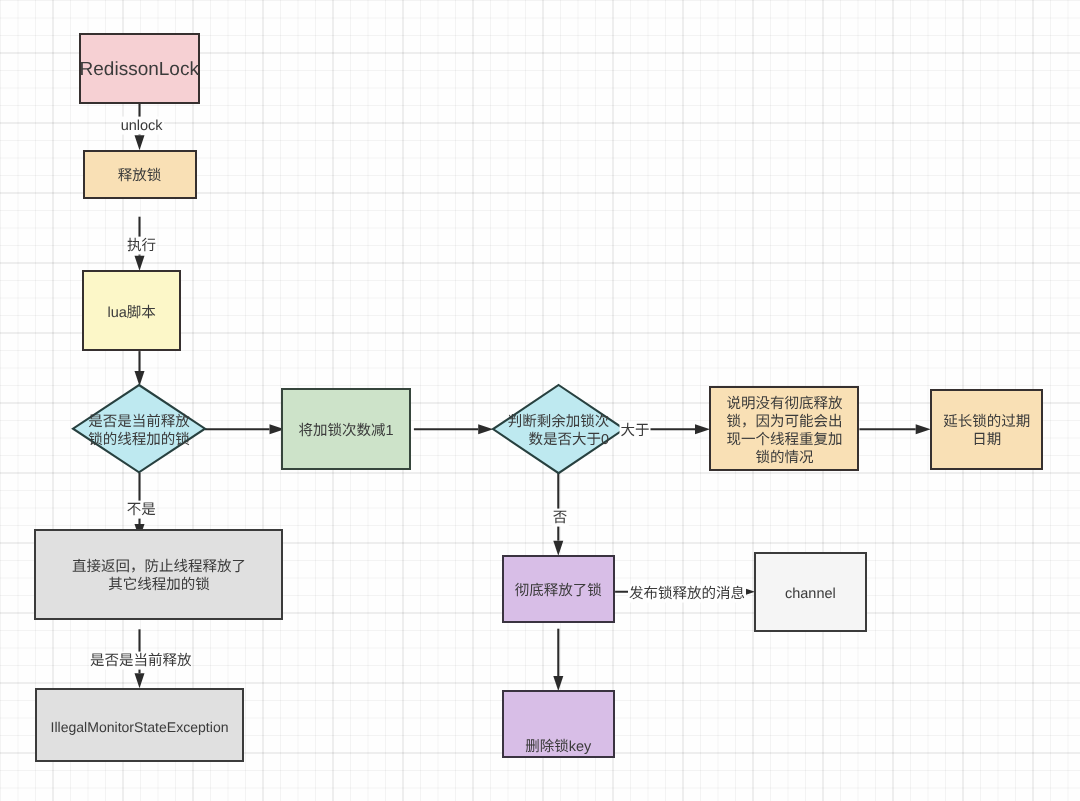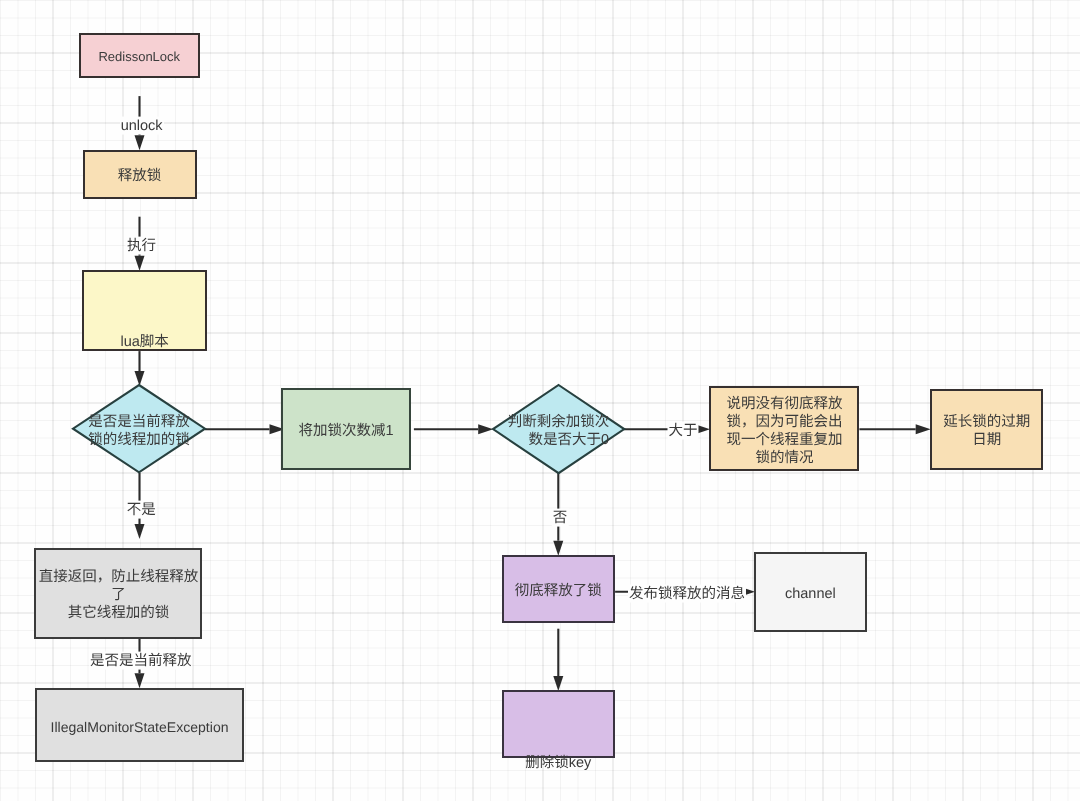--- a/index.html
+++ b/index.html
@@ -76,23 +76,23 @@
       <g>
         <path d="M 558.3 628.7 L 558.3 676" fill="none" stroke="#2b2b2b" stroke-width="2.1"></path>
         <polygon points="558.3,691 553.3,676 563.3,676" fill="#2b2b2b"></polygon>
       </g>
       <g>
         <path d="M 615.1 591.8 L 740 591.8" fill="none" stroke="#2b2b2b" stroke-width="2.1"></path>
         <polygon points="755,591.8 740,596.8 740,586.8" fill="#2b2b2b"></polygon>
       </g>
     </svg>
   <div id="nodes">
-      <div class="node" style="left: 78.5px; top: 32.9px; width: 121.5px; height: 45px; background: rgb(246, 208, 211); border-color: rgb(54, 48, 47); font-size: 13px;"><span style="position: relative; top: 2px;">RedissonLock</span></div>
+      <div class="node" style="left: 78.5px; top: 32.9px; width: 121.5px; height: 71px; background: rgb(246, 208, 211); border-color: rgb(54, 48, 47); font-size: 19px;"><span style="position: relative; top: 2px;">RedissonLock</span></div>
       <div class="node" style="left: 82.5px; top: 149.6px; width: 114px; height: 49px; background: rgb(249, 224, 181); border-color: rgb(54, 48, 47);"><span style="position: relative; top: 2px;">释放锁</span></div>
-      <div class="node" style="left: 82.2px; top: 270.1px; width: 125px; height: 81px; background: rgb(252, 247, 200); border-color: rgb(54, 48, 47); align-items: flex-end;"><span style="position: relative; top: 2px;">lua脚本</span></div>
+      <div class="node" style="left: 82.2px; top: 270.1px; width: 99px; height: 81px; background: rgb(252, 247, 200); border-color: rgb(54, 48, 47);"><span style="position: relative; top: 2px;">lua脚本</span></div>
       <div class="diamond" style="left: 73px; top: 385.4px; width: 132px; height: 87.3px;">
         <svg width="132" height="87.3" style="position:absolute;left:0;top:0;overflow:visible">
           <polygon points="66,0 132,43.65 66,87.3 0,43.65" fill="#bee9f0" stroke="#27403f" stroke-width="2.1" stroke-linejoin="miter"></polygon>
         </svg>
         <div class="dtext">是否是当前释放
 锁的线程加的锁</div>
       </div>
       <div class="node" style="left: 281px; top: 388.4px; width: 130px; height: 81.7px; background: rgb(205, 227, 201); border-color: rgb(54, 69, 60);"><span style="position: relative; top: 2px;">将加锁次数减1</span></div>
       <div class="diamond" style="left: 492.8px; top: 384.5px; width: 131.2px; height: 88.2px;">
         <svg width="131.2" height="88.2" style="position:absolute;left:0;top:0;overflow:visible">
@@ -100,29 +100,29 @@
         </svg>
         <div class="dtext">判断剩余加锁次
 数是否大于0</div>
       </div>
       <div class="node" style="left: 709.4px; top: 386.4px; width: 150px; height: 84.5px; background: rgb(249, 224, 181); border-color: rgb(54, 48, 47);"><span style="position: relative; top: 2px;">说明没有彻底释放
 锁，因为可能会出
 现一个线程重复加
 锁的情况</span></div>
       <div class="node" style="left: 930.1px; top: 389px; width: 113.2px; height: 80.6px; background: rgb(249, 224, 181); border-color: rgb(54, 48, 47);"><span style="position: relative; top: 2px;">延长锁的过期
 日期</span></div>
-      <div class="node" style="left: 34.4px; top: 548px; width: 168px; height: 90.9px; background: rgb(224, 224, 224); border-color: rgb(59, 59, 59);"><span style="position: relative; top: 2px;">直接返回，防止线程释放了
+      <div class="node" style="left: 34.4px; top: 529px; width: 249px; height: 90.9px; background: rgb(224, 224, 224); border-color: rgb(59, 59, 59);"><span style="position: relative; top: 2px;">直接返回，防止线程释放了
 其它线程加的锁</span></div>
       <div class="node" style="left: 35px; top: 688px; width: 209px; height: 73.5px; background: rgb(224, 224, 224); border-color: rgb(59, 59, 59); font-size: 14.05px;"><span style="position: relative; top: 2px;">IllegalMonitorStateException</span></div>
       <div class="node" style="left: 501.5px; top: 555.1px; width: 113.6px; height: 68px; background: rgb(216, 190, 231); border-color: rgb(58, 51, 64);"><span style="position: relative; top: 2px;">彻底释放了锁</span></div>
-      <div class="node" style="left: 501.9px; top: 690.4px; width: 112.9px; height: 68.1px; background: rgb(216, 190, 231); border-color: rgb(58, 51, 64);"><span style="position: relative; top: 16px; margin-top: 45px;">删除锁key</span></div>
+      <div class="node" style="left: 501.9px; top: 690.4px; width: 112.9px; height: 68.1px; background: rgb(216, 190, 231); border-color: rgb(58, 51, 64);"><span style="position: relative; top: 0; margin-top: 45px;">删除锁key</span></div>
       <div class="node" style="left: 753.8px; top: 551.9px; width: 113.2px; height: 80.1px; background: rgb(245, 245, 245); border-color: rgb(59, 59, 59); font-size: 14.5px;"><span style="position: relative; top: 2px;">channel</span></div>
     </div>
   <div id="labels">
       <div class="lbl" style="left: 141.6px; top: 124.2px;">unlock</div>
       <div class="lbl" style="left: 141.4px; top: 244.3px;">执行</div>
       <div class="lbl" style="left: 141.2px; top: 508.2px;">不是</div>
       <div class="lbl" style="left: 140.8px; top: 658.9px;">是否是当前释放</div>
-      <div class="lbl" style="left: 683px; top: 429.2px;">大于</div>
+      <div class="lbl" style="left: 635px; top: 429.2px;">大于</div>
       <div class="lbl" style="left: 560px; top: 515.8px;">否</div>
       <div class="lbl" style="left: 687px; top: 592.3px;">发布锁释放的消息</div>
     </div>
 </div>
 
 </body></html>

